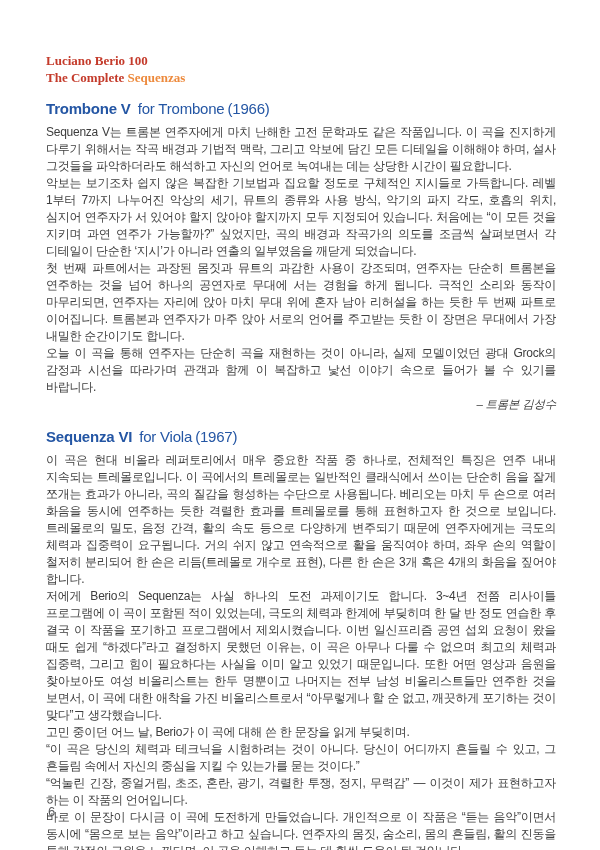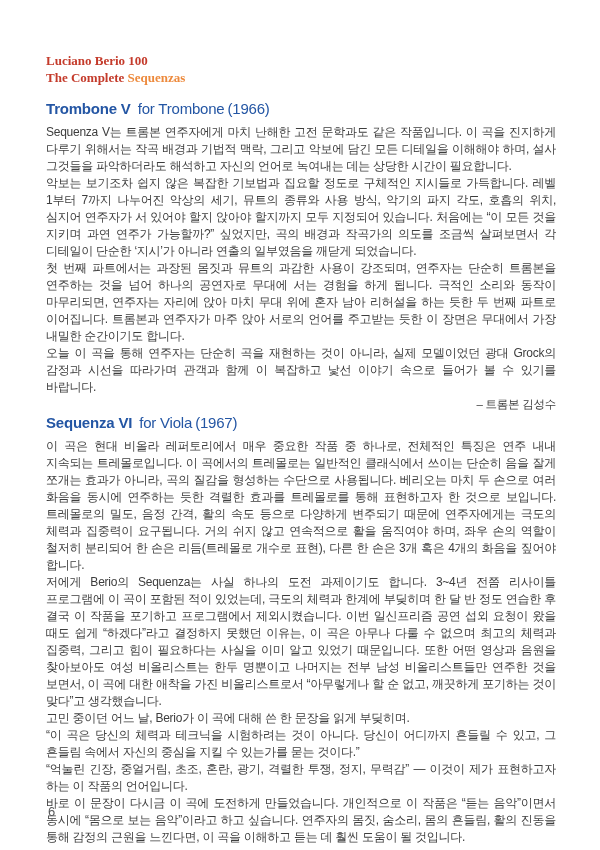--- a/index.html
+++ b/index.html
@@ -37,36 +37,37 @@
     color:var(--heading-blue);
     font-size:15px;
     line-height:20px;
     font-weight:normal;
     margin:0 0 5px 0;
     letter-spacing:-0.2px;
   }
   .section-heading .hname{ font-weight:bold; }
   .section-heading .hsub{ margin-left:7px; }
   .section-heading .hyear{ font-size:15px; margin-left:3px; }
-  .section + .section .section-heading{ margin-top:0; }
+  .section + .section .section-heading{ margin-top:14px; }
   
   .section p{
     font-size:12px;
     line-height:17px;
     color:var(--body-text);
     text-align:justify;
     word-break:keep-all;
     letter-spacing:-0.25px;
   }
   .attribution{
     font-size:11.5px;
     line-height:17px;
     color:var(--body-text);
     text-align:right;
     letter-spacing:-0.25px;
+    font-style:italic;
   }
   .page-number{
     position:absolute;
     left:48px;
     top:804px;
     font-size:13px;
     color:var(--page-number-gray);
   }
 </style>
 </head>

